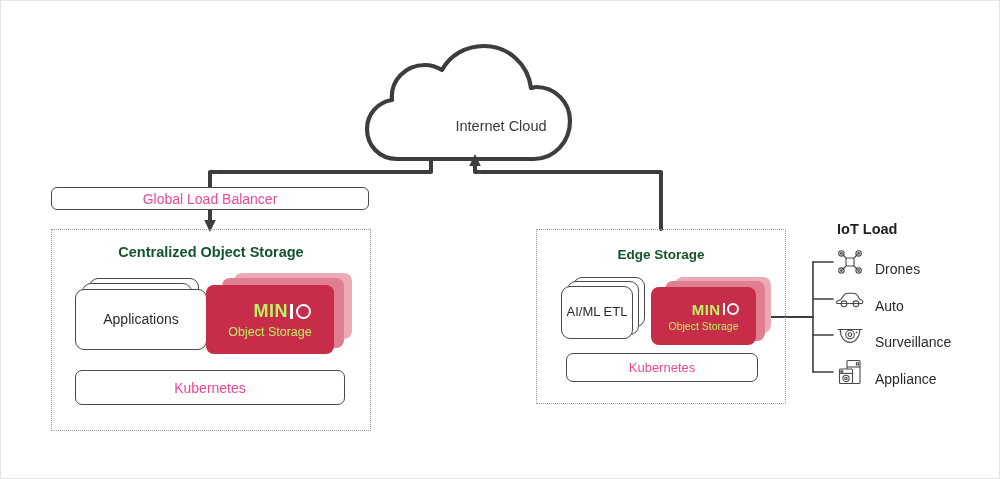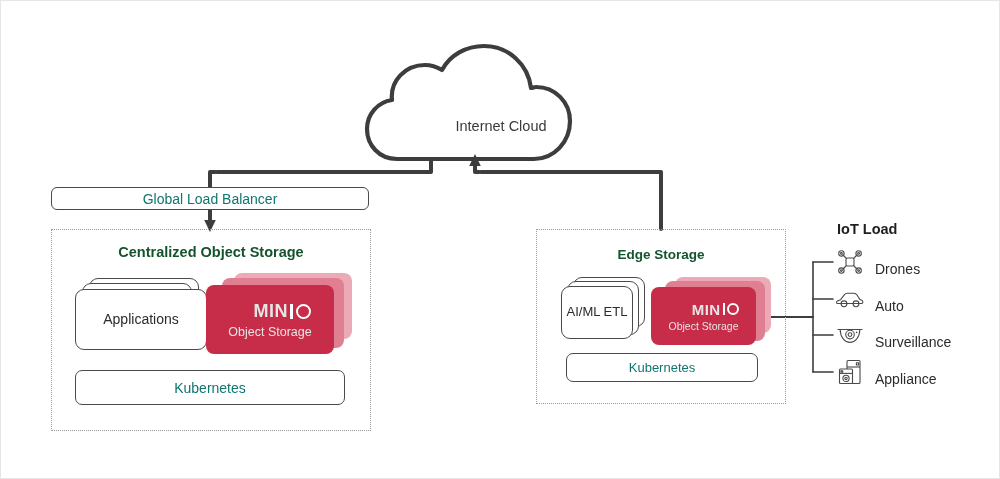--- a/index.html
+++ b/index.html
@@ -47,21 +47,21 @@
   .pill {
     position: absolute;
     border: 1.3px solid #4a4a4a;
     border-radius: 7px;
     background: #ffffff;
     box-sizing: border-box;
     display: flex;
     align-items: center;
     justify-content: center;
     font-size: 14px;
-    color: #0f766e;
+    color: #ec4899;
   }
   #glb { left: 50px; top: 186px; width: 318px; height: 23px; border-radius: 6px; }
   #k8s-central { left: 74px; top: 369px; width: 270px; height: 35px; }
   #k8s-edge { left: 565px; top: 352px; width: 192px; height: 29px; font-size: 13px; }
 
   
   .region {
     position: absolute;
     border: 1.6px dotted #9a9a9a;
     background: transparent;
@@ -120,38 +120,38 @@
     background: #c72c48;
     display: flex;
     flex-direction: column;
     align-items: center;
     justify-content: center;
   }
   .minio-wordmark {
     display: flex;
     align-items: center;
     justify-content: flex-end;
-    color: #e5e5e5;
+    color: #bef264;
     margin-left: 24px;
   }
   .minio-min {
     font-weight: bold;
     letter-spacing: 0.5px;
   }
   .minio-i {
     display: inline-block;
     background: #ffffff;
   }
   .minio-o {
     display: inline-block;
     border: 2.4px solid #ffffff;
     border-radius: 50%;
     box-sizing: border-box;
   }
-  .minio-sub { color: #e5e5e5; }
+  .minio-sub { color: #bef264; }
 
   #minio-central { left: 205px; top: 272px; width: 150px; height: 84px; }
   #minio-central .m3 { left: 28px; top: 0;   width: 118px; height: 66px; }
   #minio-central .m2 { left: 16px; top: 5px; width: 122px; height: 70px; }
   #minio-central .m1 { left: 0;    top: 12px; width: 128px; height: 69px; }
   #minio-central .minio-min { font-size: 18px; }
   #minio-central .minio-i { width: 2.6px; height: 15px; margin: 0 2.5px; }
   #minio-central .minio-o { width: 15px; height: 15px; }
   #minio-central .minio-sub { font-size: 12.5px; margin-top: 3px; }
 

